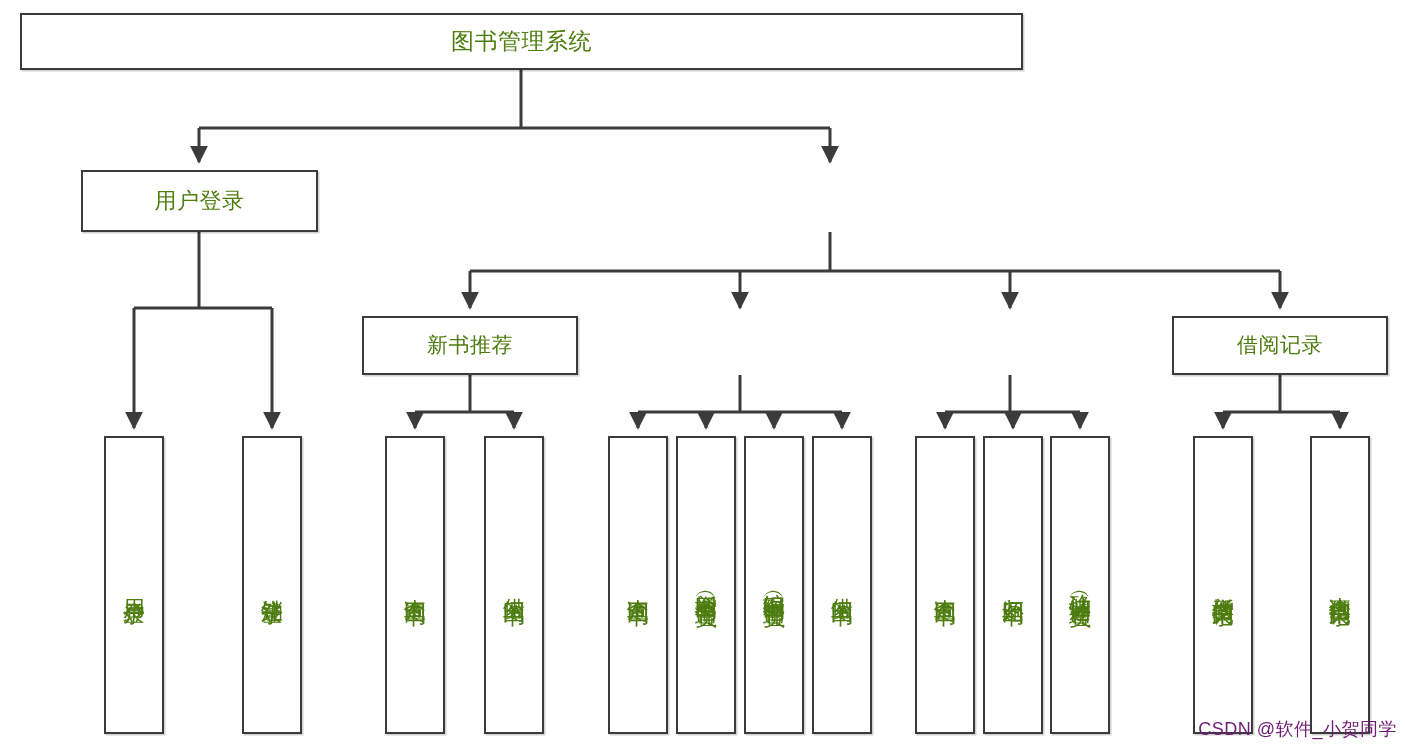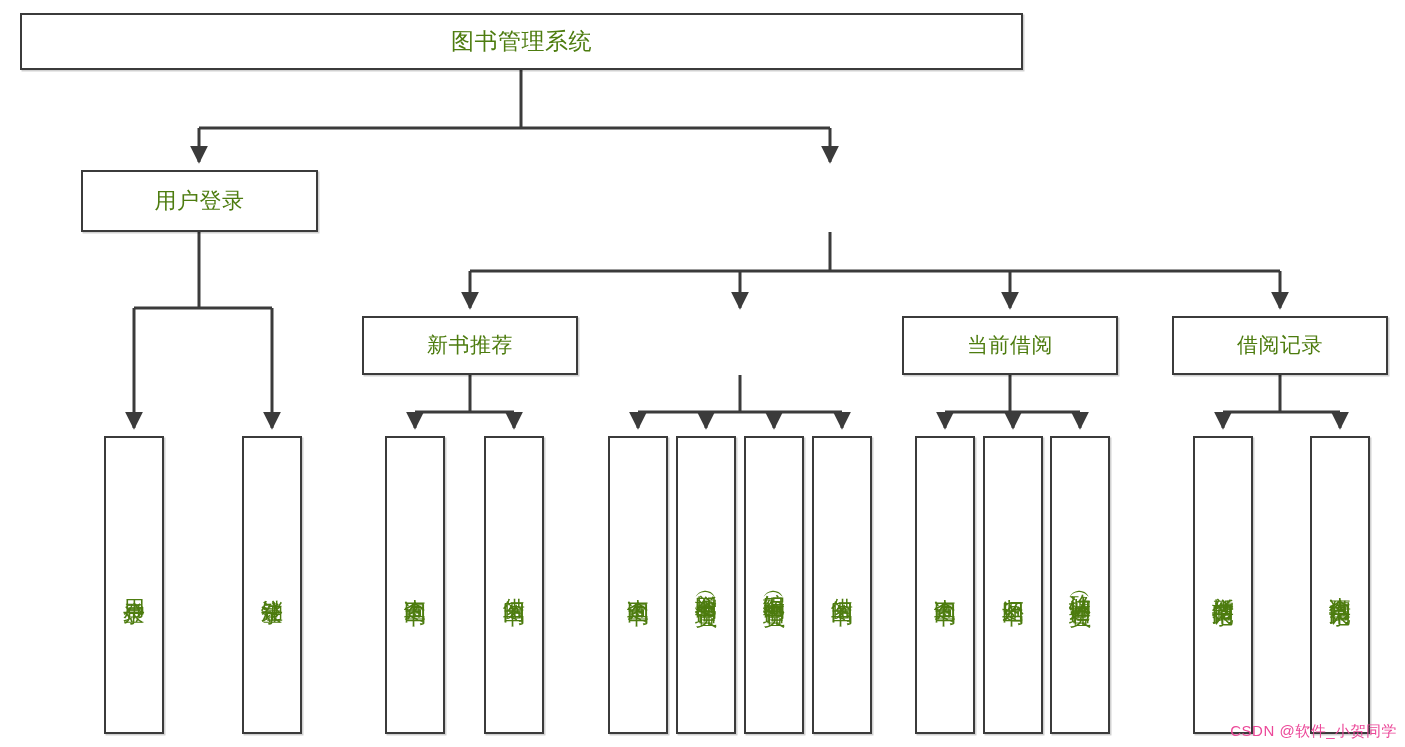--- a/index.html
+++ b/index.html
@@ -53,22 +53,22 @@
     writing-mode: vertical-rl;
     text-orientation: upright;
     font-size: 22px;
     line-height: 1.18;
     letter-spacing: 2px;
   }
   #watermark {
     position: absolute;
     right: 8px;
     bottom: 6px;
-    font-size: 15px;
-    color: #ec4899;
+    font-size: 18px;
+    color: #701a75;
     z-index: 5;
     white-space: nowrap;
     letter-spacing: 0.5px;
   }
 </style>
 </head>
 <body>
 
 <div id="canvas">
 
@@ -126,23 +126,20 @@
     <span class="lbl">图书管理系统</span>
   </div>
 
   <div class="node lvl2" style="left:81px; top:170px; width:237px; height:62px;">
     <span class="lbl">用户登录</span>
   </div>
 
   <div class="node lvl3" style="left:362px; top:316px; width:216px; height:59px;">
     <span class="lbl">新书推荐</span>
   </div>
-  <div class="node lvl3" style="left:902px; top:316px; width:216px; height:59px;">
-    <span class="lbl">当前借阅</span>
-  </div>
   <div class="node lvl3" style="left:1172px; top:316px; width:216px; height:59px;">
     <span class="lbl">借阅记录</span>
   </div>
 
   <div class="node leaf" style="left:104px; top:436px; width:60px; height:298px;">
     <span class="lbl">用户登录</span>
   </div>
   <div class="node leaf" style="left:242px; top:436px; width:60px; height:298px;">
     <span class="lbl">注销登录</span>
   </div>

